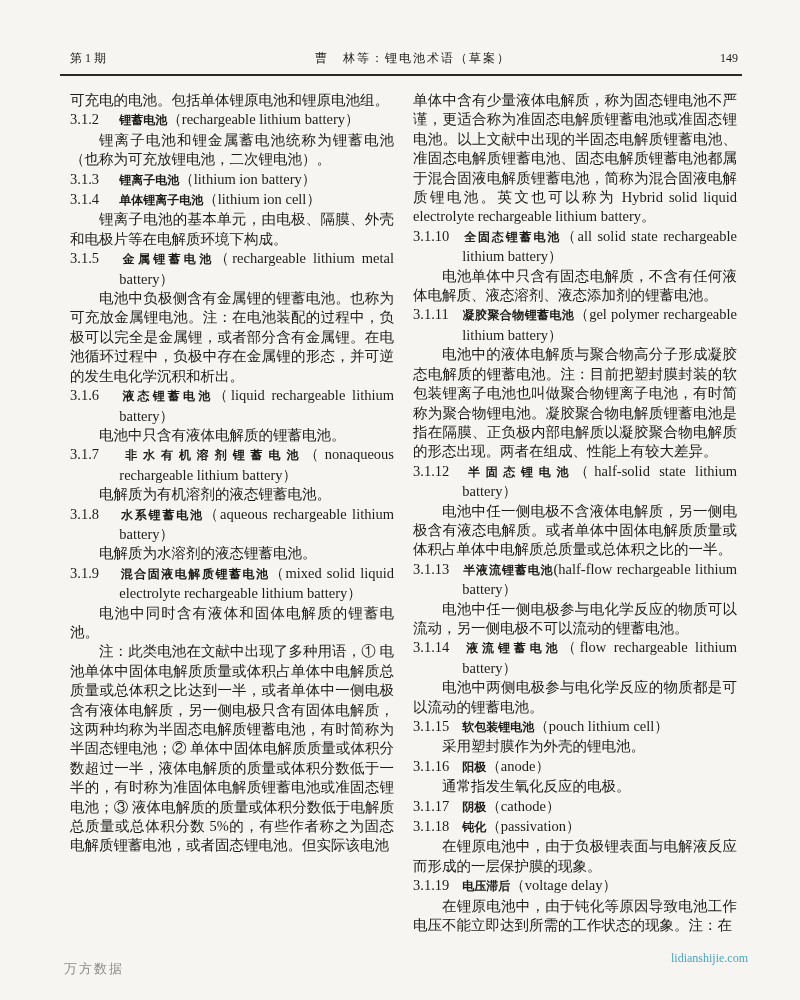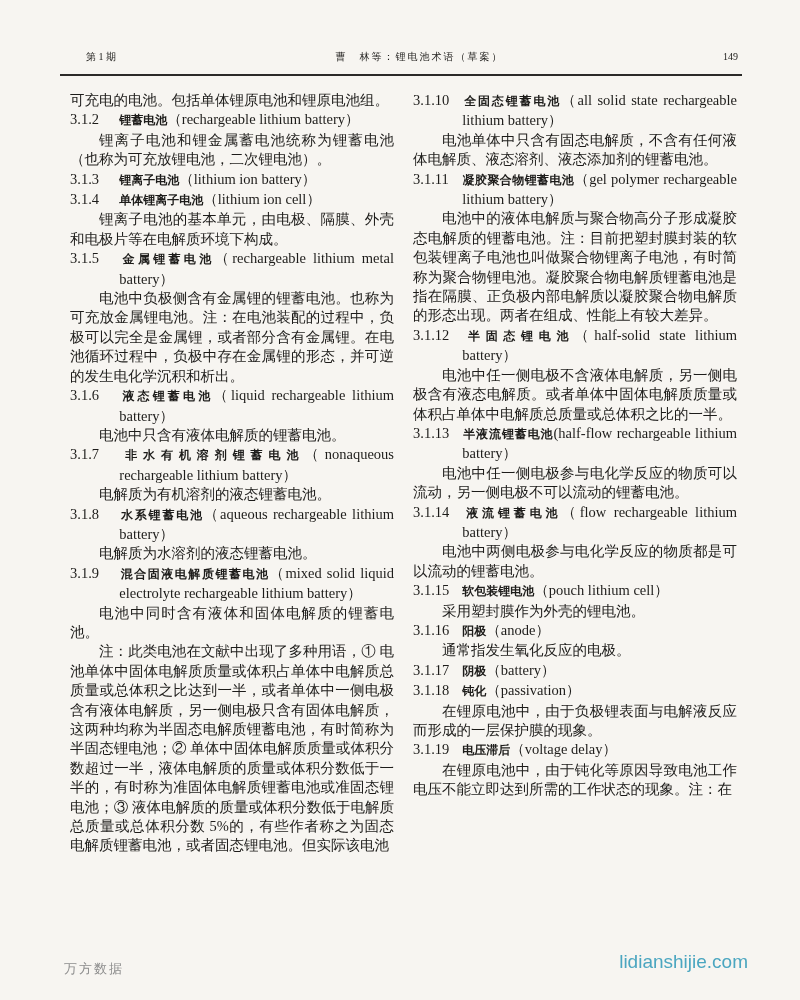--- a/index.html
+++ b/index.html
@@ -7,22 +7,21 @@
   .page{
     position:relative;width:800px;height:1000px;overflow:hidden;
     background:#f7f5f1;
     font-family:"Liberation Serif","DejaVu Serif",serif;
     color:#1d1c1a;
   }
   
   .header{
     position:absolute;top:50px;left:70px;right:62px;
     display:flex;justify-content:space-between;align-items:baseline;
-    font-size:10px;
-    margin-left:16px;
+    font-size:12px;
   }
   .header .h-title{letter-spacing:2px;}
   .header-rule{
     position:absolute;top:74px;left:60px;right:58px;height:2px;
     background:#2b2a28;
   }
   
   .columns{
     position:absolute;top:91px;left:70px;right:63px;
     display:flex;gap:19px;
@@ -39,21 +38,21 @@
   .tnum{display:inline-block;width:3.4em;text-indent:0;}
   .tzh{font-weight:bold;font-family:"Liberation Sans","DejaVu Sans",sans-serif;font-size:12px;}
   .ten{font-family:"Liberation Serif","DejaVu Serif",serif;}
   
   .wanfang{
     position:absolute;left:64px;top:960px;
     font-size:13px;color:#8c8c8c;letter-spacing:2px;
   }
   .site-mark{
     position:absolute;right:52px;top:951px;
-    font-size:19px;font-family:Liberation Sans, sans-serif;
+    font-size:12px;font-family:Liberation Serif, serif;
   }
 </style>
 </head>
 <body>
 
 <div class="page">
 
   <div class="header">
     <span class="h-issue">第 1 期</span>
     <span class="h-title">曹　林等：锂电池术语（草案）</span>
@@ -76,35 +75,36 @@
         <p class="def">电池中只含有液体电解质的锂蓄电池。</p>
         <p class="term"><span class="tnum">3.1.7</span><span class="tzh">非水有机溶剂锂蓄电池</span><span class="ten">（nonaqueous rechargeable lithium battery）</span></p>
         <p class="def">电解质为有机溶剂的液态锂蓄电池。</p>
         <p class="term"><span class="tnum">3.1.8</span><span class="tzh">水系锂蓄电池</span><span class="ten">（aqueous rechargeable lithium battery）</span></p>
         <p class="def">电解质为水溶剂的液态锂蓄电池。</p>
         <p class="term"><span class="tnum">3.1.9</span><span class="tzh">混合固液电解质锂蓄电池</span><span class="ten">（mixed solid liquid electrolyte rechargeable lithium battery）</span></p>
         <p class="def">电池中同时含有液体和固体电解质的锂蓄电池。</p>
         <p class="def">注：此类电池在文献中出现了多种用语，① 电池单体中固体电解质质量或体积占单体中电解质总质量或总体积之比达到一半，或者单体中一侧电极含有液体电解质，另一侧电极只含有固体电解质，这两种均称为半固态电解质锂蓄电池，有时简称为半固态锂电池；② 单体中固体电解质质量或体积分数超过一半，液体电解质的质量或体积分数低于一半的，有时称为准固体电解质锂蓄电池或准固态锂电池；③ 液体电解质的质量或体积分数低于电解质总质量或总体积分数 5%的，有些作者称之为固态电解质锂蓄电池，或者固态锂电池。但实际该电池</p>
       </div>
     <div class="col" id="col-right">
+        <p class="cont">单体中含有少量液体电解质，称为固态锂电池不严谨，更适合称为准固态电解质锂蓄电池或准固态锂电池。以上文献中出现的半固态电解质锂蓄电池、准固态电解质锂蓄电池、固态电解质锂蓄电池都属于混合固液电解质锂蓄电池，简称为混合固液电解质锂电池。英文也可以称为 Hybrid solid liquid electrolyte rechargeable lithium battery。</p>
         <p class="term"><span class="tnum">3.1.10</span><span class="tzh">全固态锂蓄电池</span><span class="ten">（all solid state rechargeable lithium battery）</span></p>
         <p class="def">电池单体中只含有固态电解质，不含有任何液体电解质、液态溶剂、液态添加剂的锂蓄电池。</p>
         <p class="term"><span class="tnum">3.1.11</span><span class="tzh">凝胶聚合物锂蓄电池</span><span class="ten">（gel polymer rechargeable lithium battery）</span></p>
         <p class="def">电池中的液体电解质与聚合物高分子形成凝胶态电解质的锂蓄电池。注：目前把塑封膜封装的软包装锂离子电池也叫做聚合物锂离子电池，有时简称为聚合物锂电池。凝胶聚合物电解质锂蓄电池是指在隔膜、正负极内部电解质以凝胶聚合物电解质的形态出现。两者在组成、性能上有较大差异。</p>
         <p class="term"><span class="tnum">3.1.12</span><span class="tzh">半固态锂电池</span><span class="ten">（half-solid state lithium battery）</span></p>
         <p class="def">电池中任一侧电极不含液体电解质，另一侧电极含有液态电解质。或者单体中固体电解质质量或体积占单体中电解质总质量或总体积之比的一半。</p>
         <p class="term"><span class="tnum">3.1.13</span><span class="tzh">半液流锂蓄电池</span><span class="ten">(half-flow rechargeable lithium battery）</span></p>
         <p class="def">电池中任一侧电极参与电化学反应的物质可以流动，另一侧电极不可以流动的锂蓄电池。</p>
         <p class="term"><span class="tnum">3.1.14</span><span class="tzh">液流锂蓄电池</span><span class="ten">（flow rechargeable lithium battery）</span></p>
         <p class="def">电池中两侧电极参与电化学反应的物质都是可以流动的锂蓄电池。</p>
         <p class="term"><span class="tnum">3.1.15</span><span class="tzh">软包装锂电池</span><span class="ten">（pouch lithium cell）</span></p>
         <p class="def">采用塑封膜作为外壳的锂电池。</p>
         <p class="term"><span class="tnum">3.1.16</span><span class="tzh">阳极</span><span class="ten">（anode）</span></p>
         <p class="def">通常指发生氧化反应的电极。</p>
-        <p class="term"><span class="tnum">3.1.17</span><span class="tzh">阴极</span><span class="ten">（battery）</span></p>
+        <p class="term"><span class="tnum">3.1.17</span><span class="tzh">阴极</span><span class="ten">（cathode）</span></p>
         <p class="term"><span class="tnum">3.1.18</span><span class="tzh">钝化</span><span class="ten">（passivation）</span></p>
         <p class="def">在锂原电池中，由于负极锂表面与电解液反应而形成的一层保护膜的现象。</p>
         <p class="term"><span class="tnum">3.1.19</span><span class="tzh">电压滞后</span><span class="ten">（voltage delay）</span></p>
         <p class="def">在锂原电池中，由于钝化等原因导致电池工作电压不能立即达到所需的工作状态的现象。注：在</p>
       </div>
   </div>
 
   <div class="wanfang">万方数据</div>
   <div class="site-mark" style="color: rgb(75, 166, 192);">lidianshijie.com</div>
 

